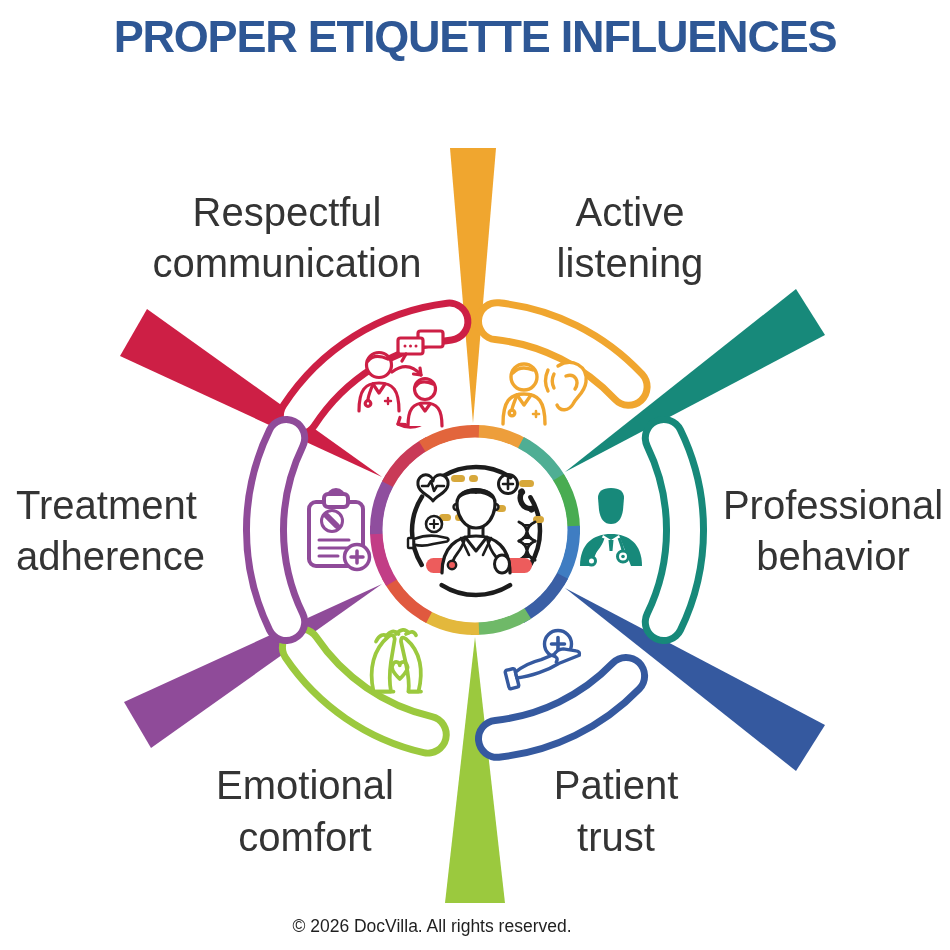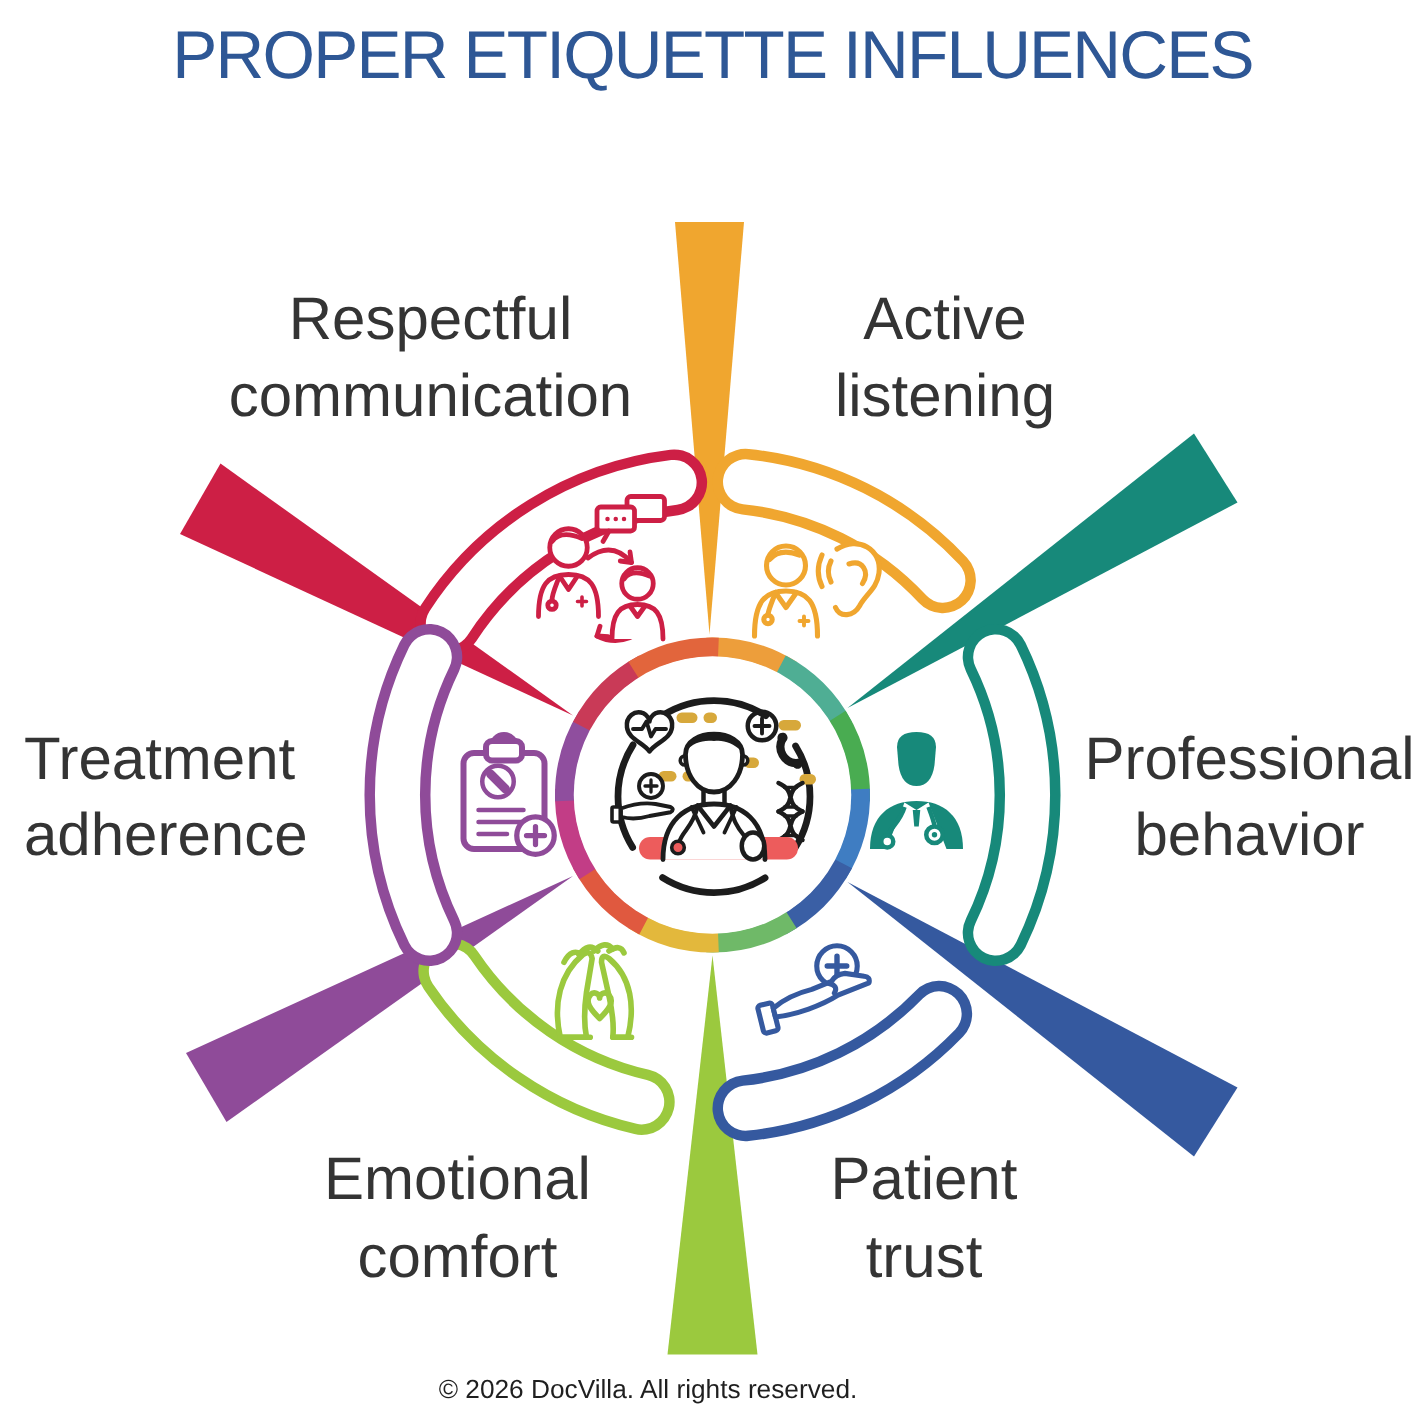--- a/index.html
+++ b/index.html
@@ -2,21 +2,21 @@
 <html><head>
 <meta charset="utf-8">
 <style>
   html,body{margin:0;padding:0;}
   body{
     width:950px;height:950px;position:relative;background:#ffffff;overflow:hidden;
     font-family:"Liberation Sans", sans-serif;
   }
   .title{
     position:absolute;top:8px;left:0;width:950px;text-align:center;
-    color:#2E5795;font-weight:normal;font-size:45px;line-height:57px;letter-spacing:-1.2px;
+    color:#2E5795;font-weight:bold;font-size:45px;line-height:57px;letter-spacing:-1.2px;
   }
   .footer{
     position:absolute;bottom:13px;left:0;width:864px;text-align:center;
     color:#1F1F1F;font-size:17.5px;
   }
   svg.diagram{position:absolute;left:0;top:0;}
   svg text.cat-label{
     font-family:"Liberation Sans", sans-serif;
     font-size:40px;fill:#343434;
   }

